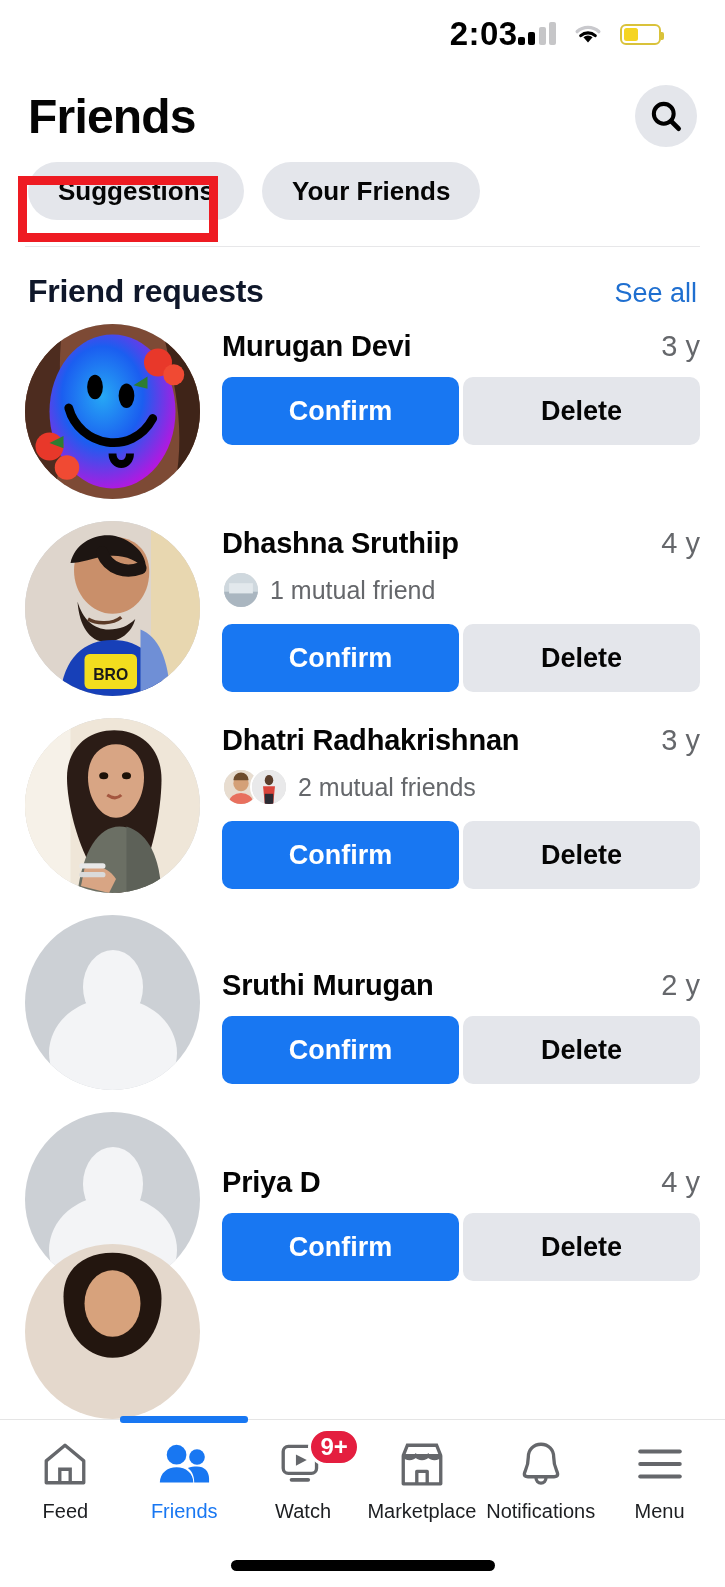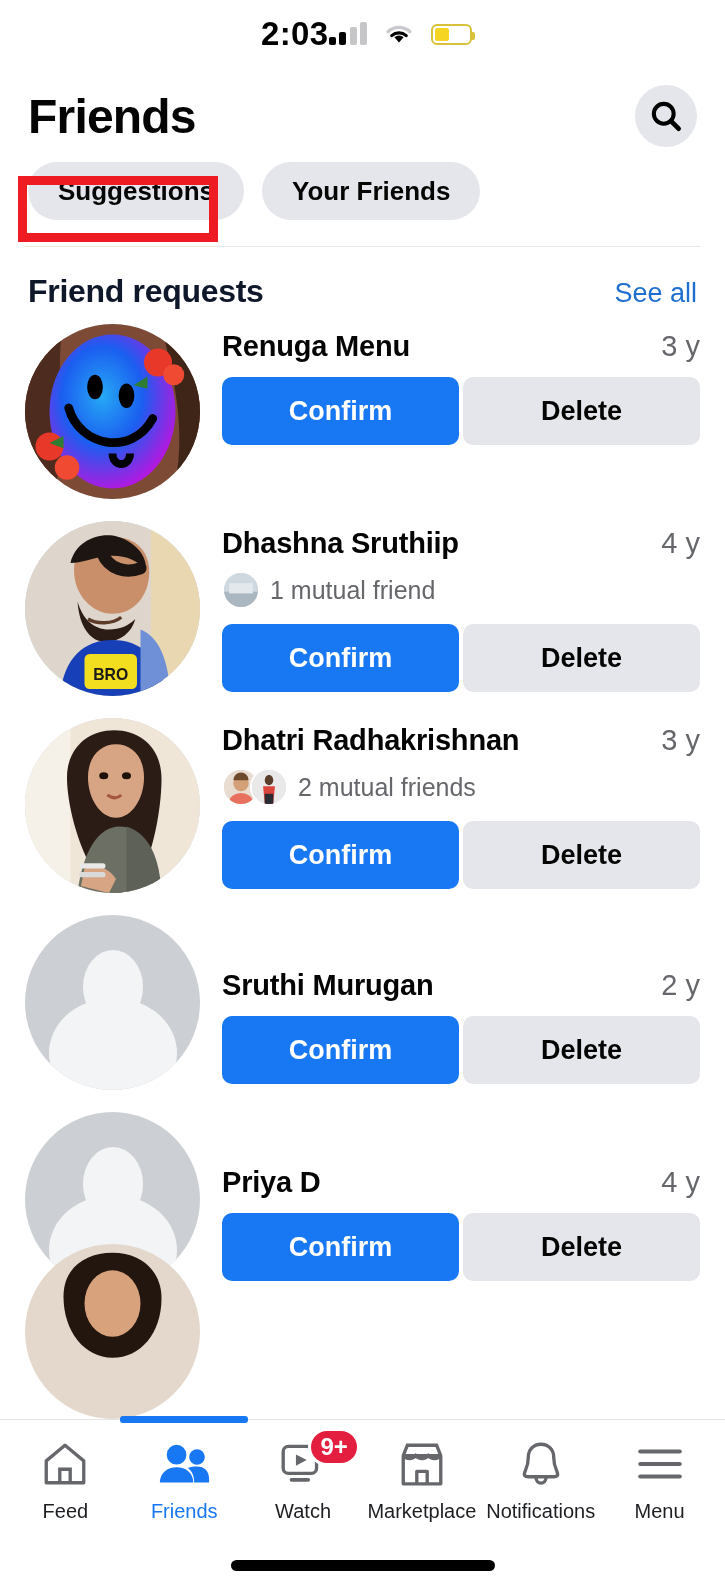--- a/index.html
+++ b/index.html
@@ -10,22 +10,22 @@
     color:#050505;
     overflow:hidden;
     position:relative;
   }
 
   
   .statusbar {
     height:68px;
     display:flex;
     align-items:center;
-    justify-content:center;
-    padding:0 44px 0 52px;
+    justify-content:flex-end;
+    padding:0 64px 0 52px;
   }
   .status-time {
     font-size:33px;
     font-weight:600;
     letter-spacing:0.4px;
     color:#000;
   }
   .status-right {
     display:flex;
     align-items:center;
@@ -361,21 +361,21 @@
         <circle cx="76" cy="22" r="8" fill="#e8382a"></circle>
           <circle cx="85" cy="29" r="6" fill="#f04a33"></circle>
         <circle cx="14" cy="70" r="8" fill="#e8382a"></circle>
           <circle cx="24" cy="82" r="7" fill="#f04a33"></circle>
         <path d="M70 30l-8 5 8 2z" fill="#2e7d32"></path>
         <path d="M22 64l-8 4 8 3z" fill="#2e7d32"></path>
       </svg>
     </div>
     <div class="req-body">
       <div class="req-toprow">
-        <div class="req-name">Renuga Menu</div>
+        <div class="req-name">Murugan Devi</div>
         <div class="req-time">3 y</div>
       </div>
       <div class="req-actions">
         <div class="btn btn-confirm">Confirm</div>
         <div class="btn btn-delete">Delete</div>
       </div>
     </div>
   </div>
 
   <div class="req-row">

